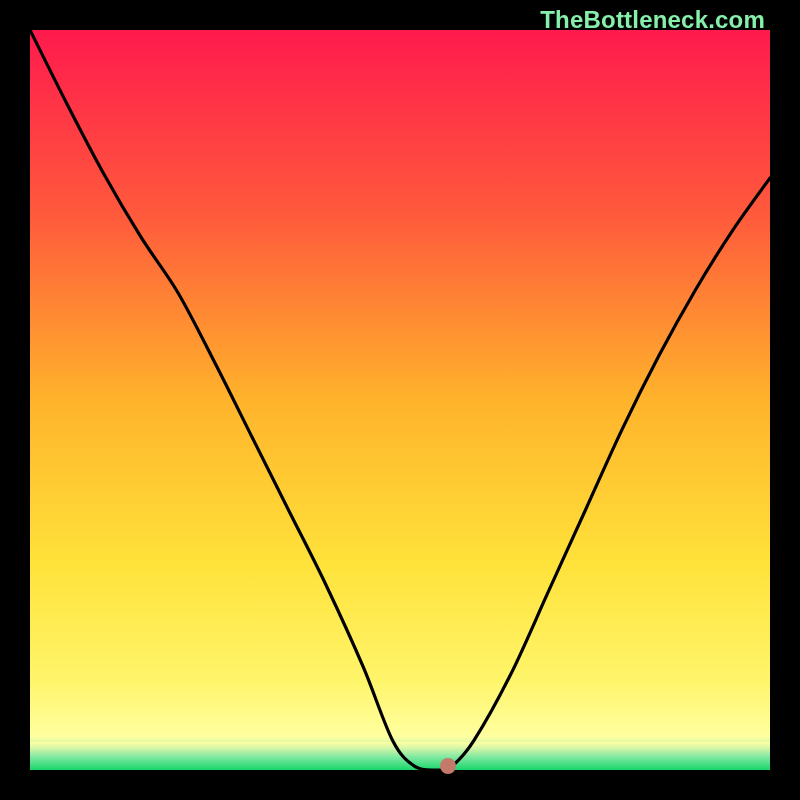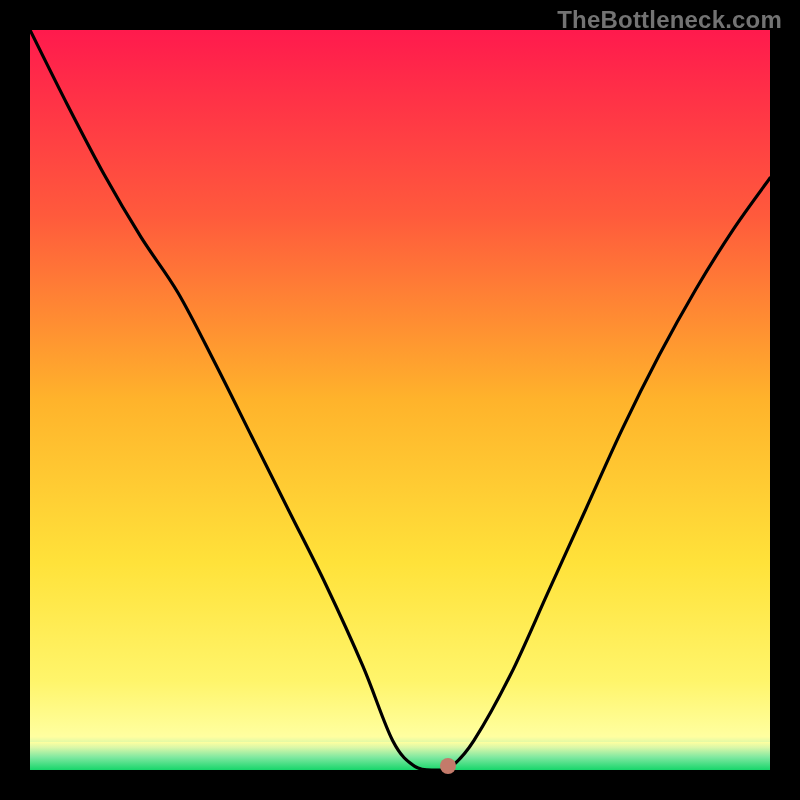--- a/index.html
+++ b/index.html
@@ -6,25 +6,25 @@
   html, body { width: 800px; height: 800px; overflow: hidden; background: #000; }
   .frame {
     position: relative;
     width: 800px;
     height: 800px;
     background: #000;
   }
   .watermark {
     position: absolute;
     top: 6px;
-    right: 18px;
+    right: 35px;
     font-family: Arial, Helvetica, sans-serif;
     font-size: 24px;
     font-weight: 600;
-    color: #737373;
+    color: #86efac;
     letter-spacing: 0.2px;
     z-index: 3;
   }
   .plot-area {
     position: absolute;
     left: 30px;
     top: 30px;
     width: 740px;
     height: 740px;
   }

